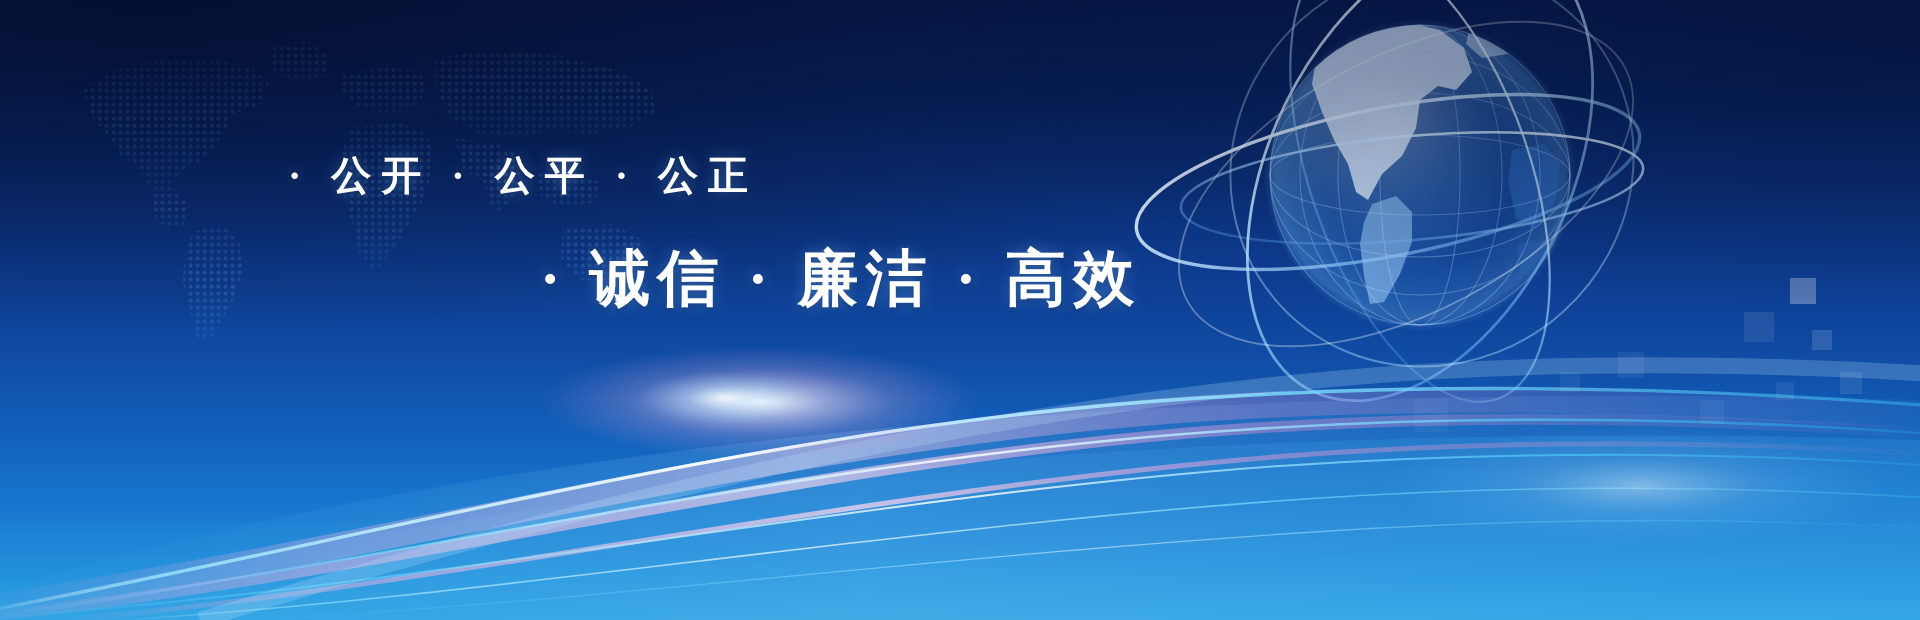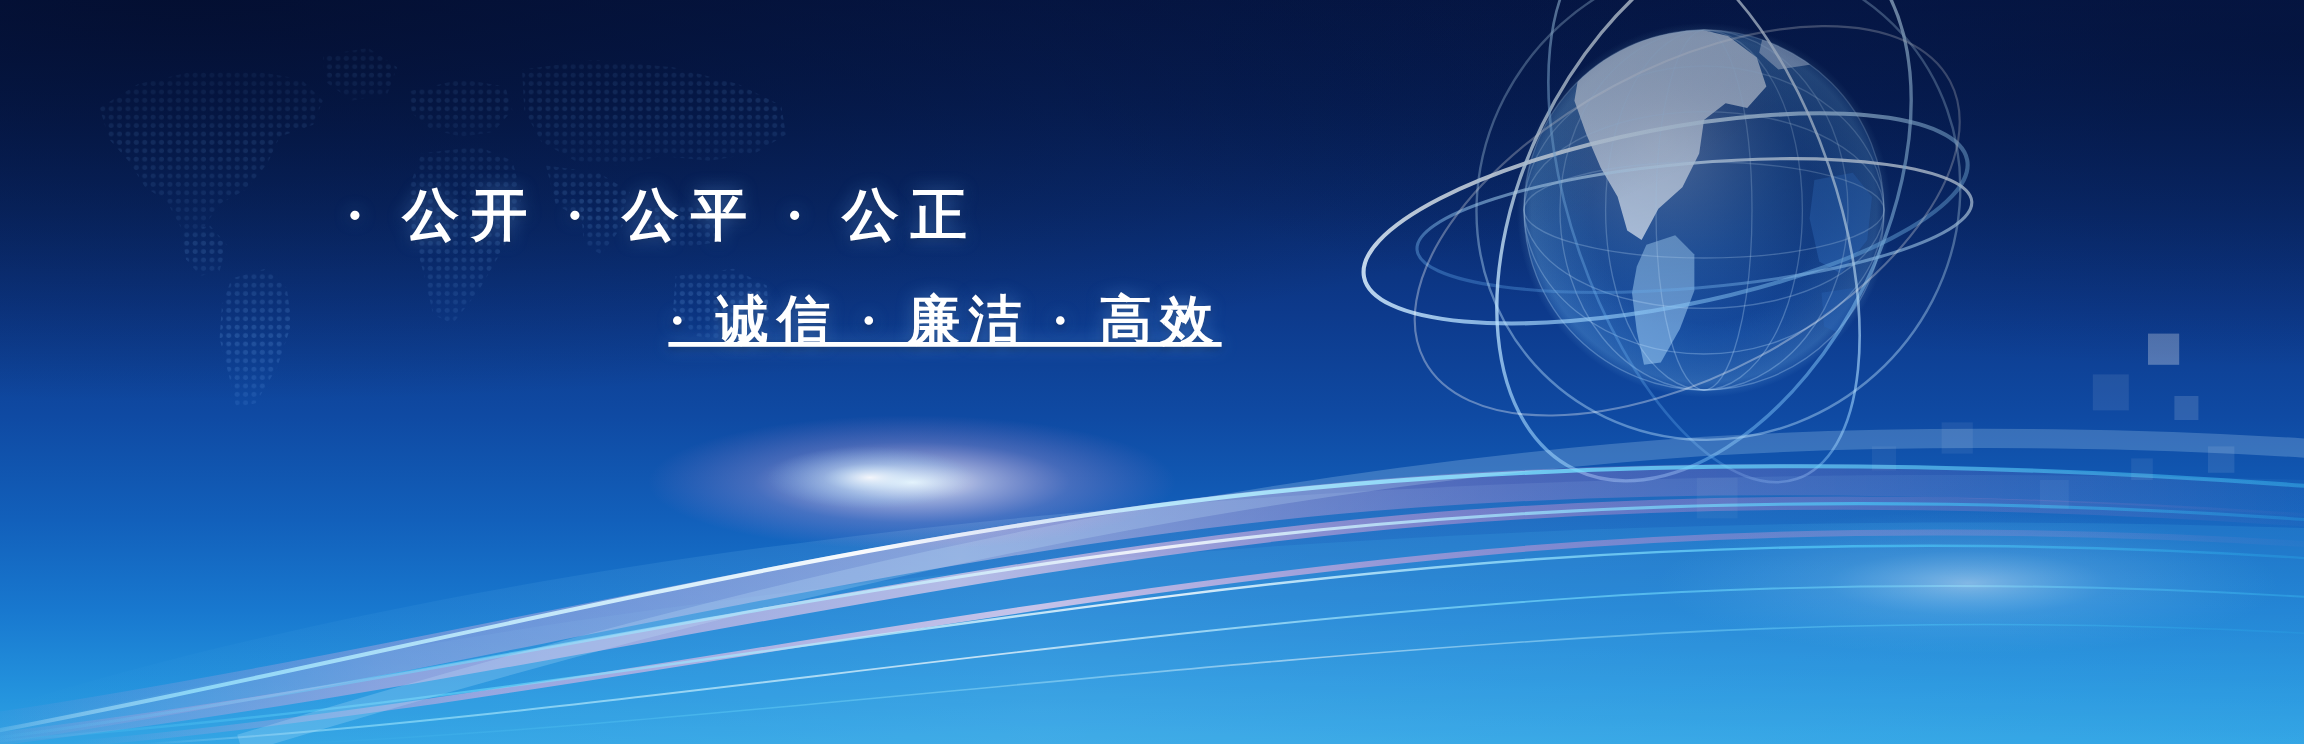--- a/index.html
+++ b/index.html
@@ -72,28 +72,27 @@
   .line{
     position:absolute;
     color:#ffffff;
     font-family:"Liberation Serif","DejaVu Serif",serif;
     font-weight:700;
     white-space:nowrap;
     text-shadow:0 0 14px rgba(120,185,255,.45),0 2px 6px rgba(0,20,60,.55);
   }
   .line-1{
     left:288px;top:148px;
-    font-size:47px;
+    font-size:40px;
     letter-spacing:10px;
   }
   .line-2{
-    left:557px;top:238px;
-    font-size:44px;
+    left:540px;top:238px;
+    font-size:61px;
     letter-spacing:7px;
-    text-decoration:underline;
   }
 </style>
 </head>
 <body>
 
 <div id="banner">
 
   <div class="worldmap">
     <svg viewBox="0 0 620 330" xmlns="http://www.w3.org/2000/svg">
       <defs>

